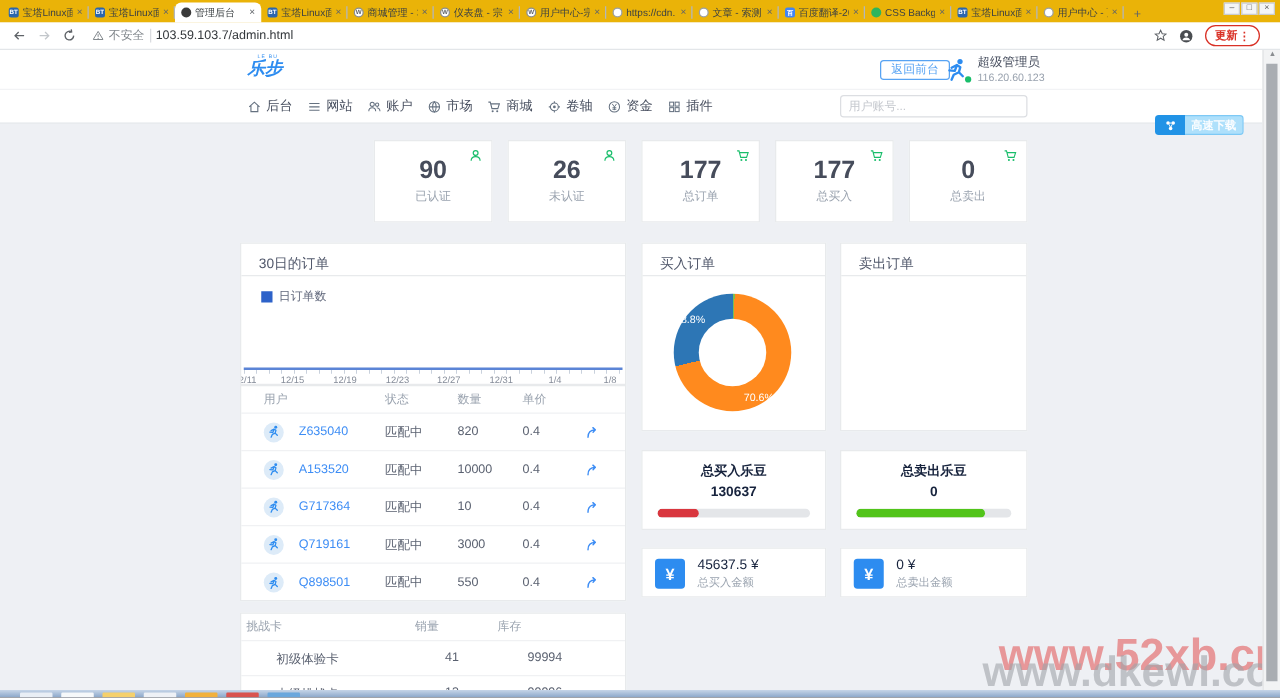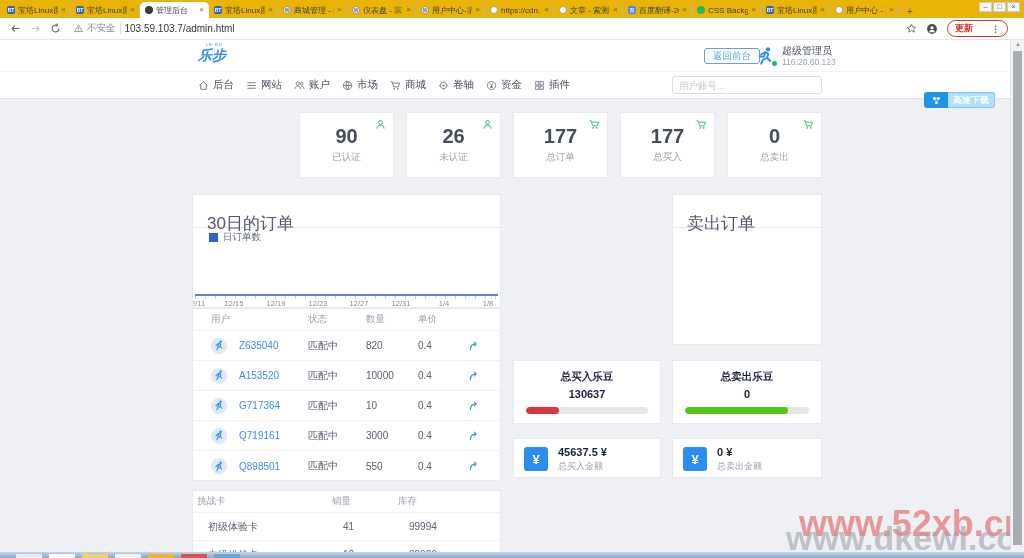--- a/index.html
+++ b/index.html
@@ -27,21 +27,21 @@
 .addressbar{position:absolute;left:0;top:18px;width:1024px;height:22px;background:#fff;display:flex;align-items:center;padding:0 10px;gap:9px;border-bottom:1px solid #e3e6e9}
 .navarrow{width:11px;height:11px;color:#5f6368}
 .navarrow.fwd{color:#c3c7cb}
 .security{display:flex;align-items:center;gap:4px;font-size:9.5px;color:#80868b;margin-left:4px}
 .warn-ico{width:9px;height:9px;color:#80868b}
 .sec-div{width:1px;height:11px;background:#dadce0}
 .urltext{font-size:10px;color:#33373b}
 .abar-right{margin-left:auto;display:flex;align-items:center;gap:9px;padding-right:6px}
 .star-ico{width:11px;height:11px;color:#5f6368}
 .profile-ico{width:12px;height:12px;color:#4a4d51}
-.update-pill{display:flex;align-items:center;gap:18px;border:1px solid #d93025;color:#d93025;border-radius:9px;padding:1px 7px;font-size:9px;font-weight:700;background:#fff}
+.update-pill{display:flex;align-items:center;gap:1px;border:1px solid #d93025;color:#d93025;border-radius:9px;padding:1px 7px;font-size:9px;font-weight:700;background:#fff}
 
 
 .page{position:absolute;left:0;top:40px;width:1010px;height:512px;background:#eef0f4;overflow:hidden}
 .appheader{position:absolute;left:0;top:0;width:100%;height:32px;background:#fff;border-bottom:1px solid #f2f3f5}
 .logo{position:absolute;left:198px;top:3px;line-height:1}
 .logo-sub{display:block;font-size:4px;color:#2d8cf0;letter-spacing:1px;margin-left:8px}
 .logo-main{font-size:14px;font-weight:700;color:#2d8cf0;font-style:italic}
 .back-btn{position:absolute;left:704px;top:8px;font-size:9.5px;color:#57a3f3;border:1px solid #57a3f3;border-radius:3px;padding:2px 8px;background:#fff;line-height:1;cursor:pointer}
 .admin{position:absolute;left:756px;top:5px;display:flex;gap:6px;align-items:center}
 .admin-avatar{width:20px;height:20px;position:relative;color:#2d8cf0}
@@ -62,41 +62,41 @@
 .dl-ico{width:24px;background:#2193e6;border-radius:3px 0 0 3px;display:flex;align-items:center;justify-content:center;color:#fff}
 .dl-ico svg{width:11px;height:11px}
 .dl-label{background:#aee0fb;border:1px solid #7dc9f5;border-left:0;border-radius:0 3px 3px 0;color:#fbfdff;font-size:9px;display:flex;align-items:center;padding:0 5px;font-weight:700}
 
 
 .card{position:absolute;background:#fff;border:1px solid #e8eaec}
 .statcard{top:72px;width:95px;height:66px}
 .stat-num{margin-top:12px;text-align:center;font-size:20px;font-weight:700;color:#464c5b}
 .stat-label{text-align:center;font-size:9.5px;color:#9aa3af;margin-top:3px}
 .stat-icon{position:absolute;top:6px;right:7px;width:11px;height:11px;color:#19be6b}
-.card-title{height:26px;line-height:26px;padding:16px 14px;font-size:17px;color:#51586b;border-bottom:1px solid #e8eaec}
+.card-title{height:26px;line-height:26px;padding:3px 14px;font-size:11px;color:#51586b;border-bottom:1px solid #e8eaec}
 
 #chart-card{left:192px;top:154px;width:309px;height:114px;overflow:hidden}
 .legend{position:absolute;left:16px;top:36px;display:flex;align-items:center;gap:5px;font-size:9.5px;color:#61687c}
 .legend-sq{width:9px;height:9px;background:#2d62c9}
 .chart-line{position:absolute;left:2px;right:2px;top:99px;height:2px;background:#5b84d6}
 .chart-ticks{position:absolute;left:2px;right:2px;top:101px;height:3px;background:repeating-linear-gradient(90deg,#c9d1dc 0 1px,transparent 1px 10px)}
 .xlab{position:absolute;top:104px;font-size:7.5px;color:#848b98;transform:translateX(-50%);white-space:nowrap}
 
 #orders-card{left:192px;top:268px;width:309px;height:173px}
 .t-head{display:grid;grid-template-columns:97px 58px 52px 50px 1fr;padding-left:18px;height:22px;align-items:center;font-size:9.5px;color:#9aa3af;border-bottom:1px solid #f0f1f3}
 .t-row{display:grid;grid-template-columns:28px 69px 58px 52px 50px 1fr;padding-left:18px;height:30px;align-items:center;font-size:10px;color:#5a6170;border-bottom:1px solid #f0f1f3}
 .t-row:last-child{border-bottom:0}
 .avatar{width:16px;height:16px;border-radius:50%;background:#ddebf8;display:flex;align-items:center;justify-content:center;color:#2d8cf0}
 .avatar svg{width:11px;height:11px}
 .user-link{color:#3d8df5;cursor:pointer}
 .row-arrow{width:12px;height:12px;color:#3d8df5;cursor:pointer}
 
 #cards-card{left:192px;top:450px;width:309px;height:80px}
 .t2-head{display:grid;grid-template-columns:135px 66px 1fr;padding-left:4px;height:22px;align-items:center;font-size:9.5px;color:#9aa3af;border-bottom:1px solid #f0f1f3}
-.t2-row{display:grid;grid-template-columns:135px 66px 1fr;padding-left:15px;height:28px;align-items:center;font-size:10px;color:#5a6170;border-bottom:1px solid #f0f1f3}
+.t2-row{display:grid;grid-template-columns:135px 66px 1fr;padding-left:28px;height:28px;align-items:center;font-size:10px;color:#5a6170;border-bottom:1px solid #f0f1f3}
 
 #buy-card{left:513px;top:154px;width:148px;height:151px}
 #sell-card{left:672px;top:154px;width:150px;height:151px}
 .donut{position:absolute;left:25px;top:40px;width:94px;height:94px;border-radius:50%}
 .donut::after{content:"";position:absolute;inset:20px;background:#fff;border-radius:50%}
 .donut-label{position:absolute;font-size:8.5px;color:#fff;z-index:2}
 .dl1{left:1px;top:15px}
 .dl2{left:56px;top:78px}
 
 .beancard{top:320px;height:64px}
@@ -104,21 +104,21 @@
 #bean2{left:672px;width:150px}
 .bean-title{text-align:center;margin-top:9px;font-size:10.5px;font-weight:700;color:#17233d}
 .bean-value{text-align:center;margin-top:4px;font-size:11px;font-weight:700;color:#17233d}
 .bar{position:absolute;left:12px;right:12px;top:46px;height:7px;border-radius:4px;background:#e4e6e9;overflow:hidden}
 .bar-fill{height:100%;border-radius:4px}
 
 .moneycard{top:398px;height:40px}
 #money1{left:513px;width:148px}
 #money2{left:672px;width:150px}
 .money-icon{position:absolute;left:10px;top:8px;width:24px;height:24px;border-radius:3px;background:#2d8cf0;color:#fff;font-size:13px;font-weight:700;display:flex;align-items:center;justify-content:center}
-.money-value{position:absolute;left:44px;top:7px;font-size:11px;font-weight:700;color:#17233d}
+.money-value{position:absolute;left:44px;top:7px;font-size:11px;font-weight:400;color:#17233d}
 .money-label{position:absolute;left:44px;top:21px;font-size:9px;color:#9aa3af}
 
 
 .wm{position:absolute;z-index:60;pointer-events:none;white-space:nowrap;font-weight:700;line-height:1}
 .wm-name{left:786px;top:480px;font-size:44px;color:rgba(164,167,172,.55);letter-spacing:1px}
 .wm-red{left:799px;top:506px;font-size:36px;color:rgba(226,78,78,.55)}
 .wm-gray{left:786px;top:521px;font-size:34px;color:rgba(160,163,168,.6)}
 
 
 .scrollbar{position:absolute;right:0;top:40px;width:14px;height:512px;background:#f2f3f4;border-left:1px solid #e2e3e5;z-index:65}
@@ -558,20 +558,27 @@
         <span>41</span>
         <span>99994</span>
       </div>
       <div class="t2-row">
         <span>中级挑战卡</span>
         <span>13</span>
         <span>99996</span>
       </div>
     </div>
 
+    <div class="card" id="buy-card">
+      <div class="card-title">买入订单</div>
+      <div class="donut" style="background: conic-gradient(rgb(127, 190, 79) 0%, rgb(127, 190, 79) 0.6%, rgb(255, 138, 30) 0.6%, rgb(255, 138, 30) 71.2%, rgb(45, 118, 181) 71.2%, rgb(45, 118, 181) 100%);">
+        <span class="donut-label dl1">28.8%</span>
+        <span class="donut-label dl2">70.6%</span>
+      </div>
+    </div>
 
     <div class="card" id="sell-card">
       <div class="card-title">卖出订单</div>
     </div>
 
     <div class="card beancard" id="bean1">
       <div class="bean-title">总买入乐豆</div>
       <div class="bean-value">130637</div>
       <div class="bar">
           <div class="bar-fill" style="width: 27%; background: rgb(217, 54, 62);"></div>

